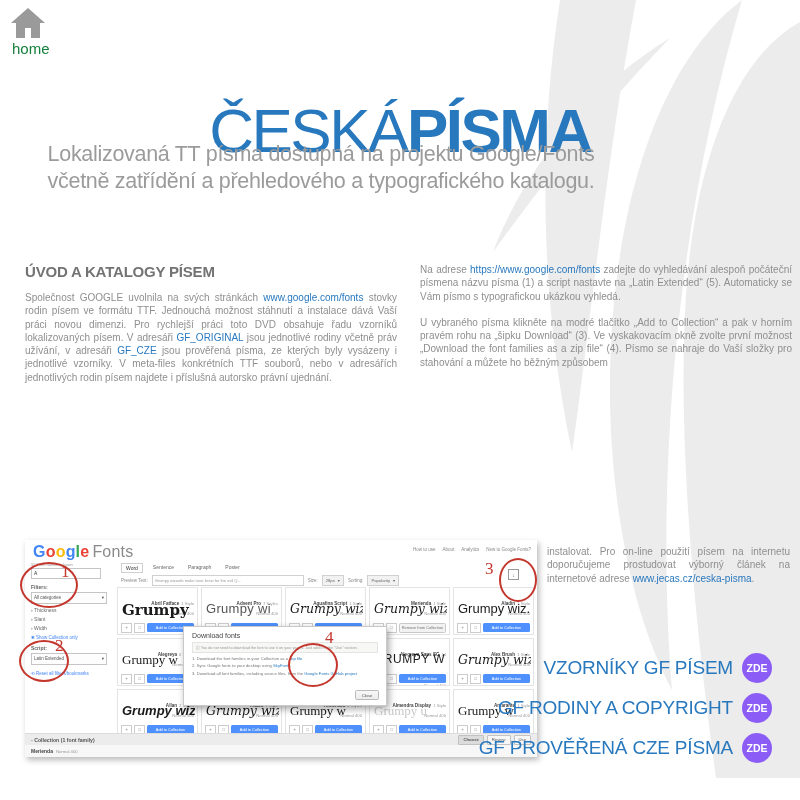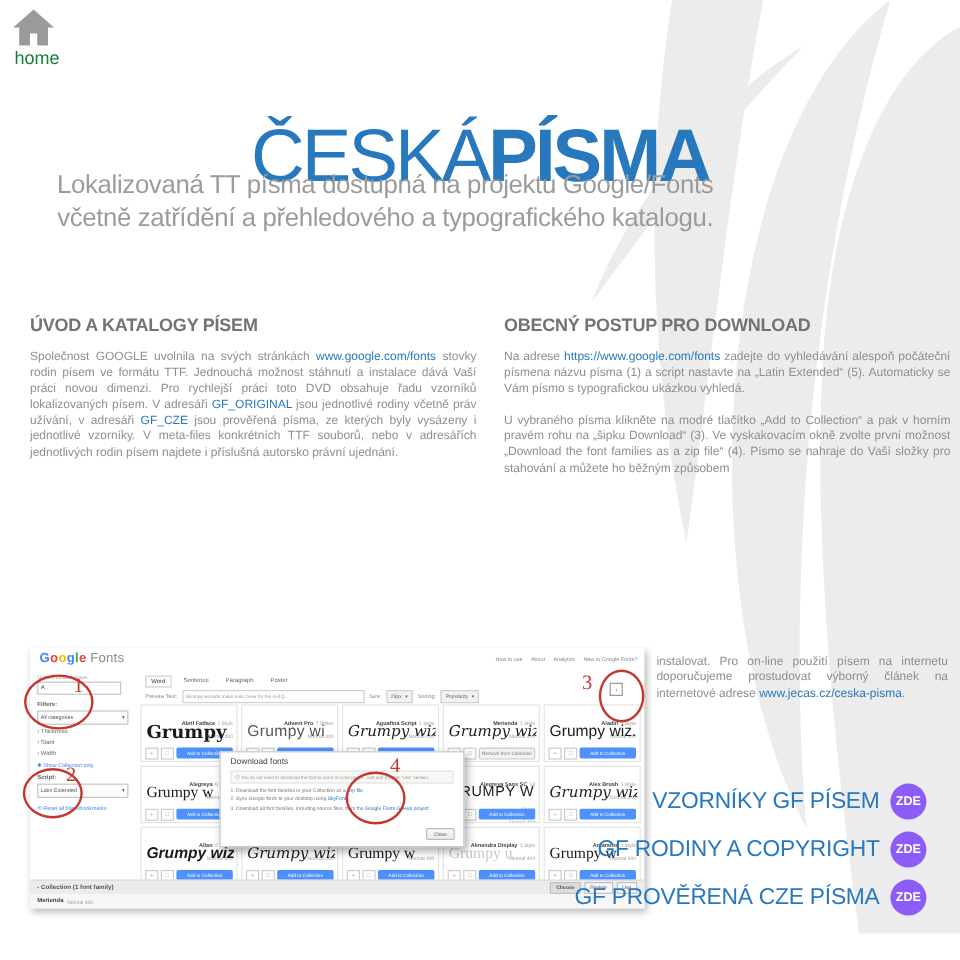--- a/index.html
+++ b/index.html
@@ -29,21 +29,21 @@
   
   .zde-wrap{position:absolute;right:28px;top:653px;display:flex;flex-direction:column;
     align-items:flex-end;gap:10px;z-index:4;}
   .zde-row{display:flex;align-items:center;gap:9px;cursor:pointer;}
   .zde-label{font-size:19px;color:#2878be;letter-spacing:-.2px;}
   .zde-badge{width:30px;height:30px;border-radius:50%;background:#8b5cf6;color:#fff;
     font-size:10.5px;font-weight:700;display:flex;align-items:center;justify-content:center;}
   
   .shot{position:absolute;left:25px;top:540px;width:512px;height:217px;background:#fff;
     box-shadow:2px 3px 6px rgba(0,0,0,.28);z-index:3;font-family:"Liberation Sans",sans-serif;}
-  .gf-logo{position:absolute;left:8px;top:3px;font-size:11px;font-weight:700;letter-spacing:.2px;}
+  .gf-logo{position:absolute;left:8px;top:3px;font-size:16px;font-weight:700;letter-spacing:.2px;}
   .gf-logo .g[data-c="b"]{color:#4285F4}.gf-logo .g[data-c="r"]{color:#EA4335}
   .gf-logo .g[data-c="y"]{color:#FBBC05}.gf-logo .g[data-c="g"]{color:#34A853}
   .gf-logo .f{color:#8a8a8a;font-weight:400;margin-left:3px;}
   .gf-nav{position:absolute;right:6px;top:7px;display:flex;gap:7px;font-size:4.5px;color:#888;}
   .gf-side{position:absolute;left:0;top:22px;width:88px;padding-left:6px;}
   .s-count{font-size:4px;color:#999;margin-bottom:1px;}
   .s-input{width:64px;height:9px;border:1px solid #c5c5c5;font-size:5px;color:#333;
     padding:0 2px;line-height:9px;background:#fff;}
   .s-label{font-size:5px;font-weight:700;color:#666;margin:5px 0 2px;}
   .s-select{width:70px;height:10px;border:1px solid #c5c5c5;font-size:4.5px;color:#555;
@@ -140,21 +140,20 @@
     <div>Lokalizovaná TT písma dostupná na projektu Google/Fonts</div>
     <div>včetně zatřídění a přehledového a typografického katalogu.</div>
   </div>
 
   <div class="col" id="leftcol">
     <h2>ÚVOD A KATALOGY PÍSEM</h2>
     <p class="body-p"><span>Společnost GOOGLE uvolnila na svých stránkách </span><span class="lnk">www.google.com/fonts</span><span> stovky rodin písem ve formátu TTF. Jednouchá možnost stáhnutí a instalace dává Vaší práci novou dimenzi. Pro rychlejší práci toto DVD obsahuje řadu vzorníků lokalizovaných písem. V adresáři </span><span class="lnk">GF_ORIGINAL</span><span> jsou jednotlivé rodiny včetně práv užívání, v adresáři </span><span class="lnk">GF_CZE</span><span> jsou prověřená písma, ze kterých byly vysázeny i jednotlivé vzorníky. V meta-files konkrétních TTF souborů, nebo v adresářích jednotlivých rodin písem najdete i příslušná autorsko právní ujednání.</span></p>
   </div>
 
   <div class="col" id="rightcol">
-    <h2>OBECNÝ POSTUP PRO DOWNLOAD</h2>
     <p class="body-p"><span>Na adrese </span><span class="lnk">https://www.google.com/fonts</span><span> zadejte do vyhledávání alespoň počáteční písmena názvu písma (1) a script nastavte na „Latin Extended“ (5). Automaticky se Vám písmo s typografickou ukázkou vyhledá.</span></p>
     <p class="body-p rc-p2">U vybraného písma klikněte na modré tlačítko „Add to Collection“ a pak v horním pravém rohu na „šipku Download“ (3). Ve vyskakovacím okně zvolte první možnost „Download the font families as a zip file“ (4). Písmo se nahraje do Vaší složky pro stahování a můžete ho běžným způsobem</p>
   </div>
 
   <p class="body-p" id="narrow"><span>instalovat. Pro on-line použití písem na internetu doporučujeme prostudovat výborný článek na internetové adrese </span><span class="lnk">www.jecas.cz/ceska-pisma</span><span>.</span></p>
 
   <div class="shot">
     <div class="gf-logo"><span><span class="g" data-c="b">G</span><span class="g" data-c="r">o</span><span class="g" data-c="y">o</span><span class="g" data-c="b">g</span><span class="g" data-c="g">l</span><span class="g" data-c="r">e</span></span><span class="f">Fonts</span></div>
     <div class="gf-nav">
         <span>How to use</span>

